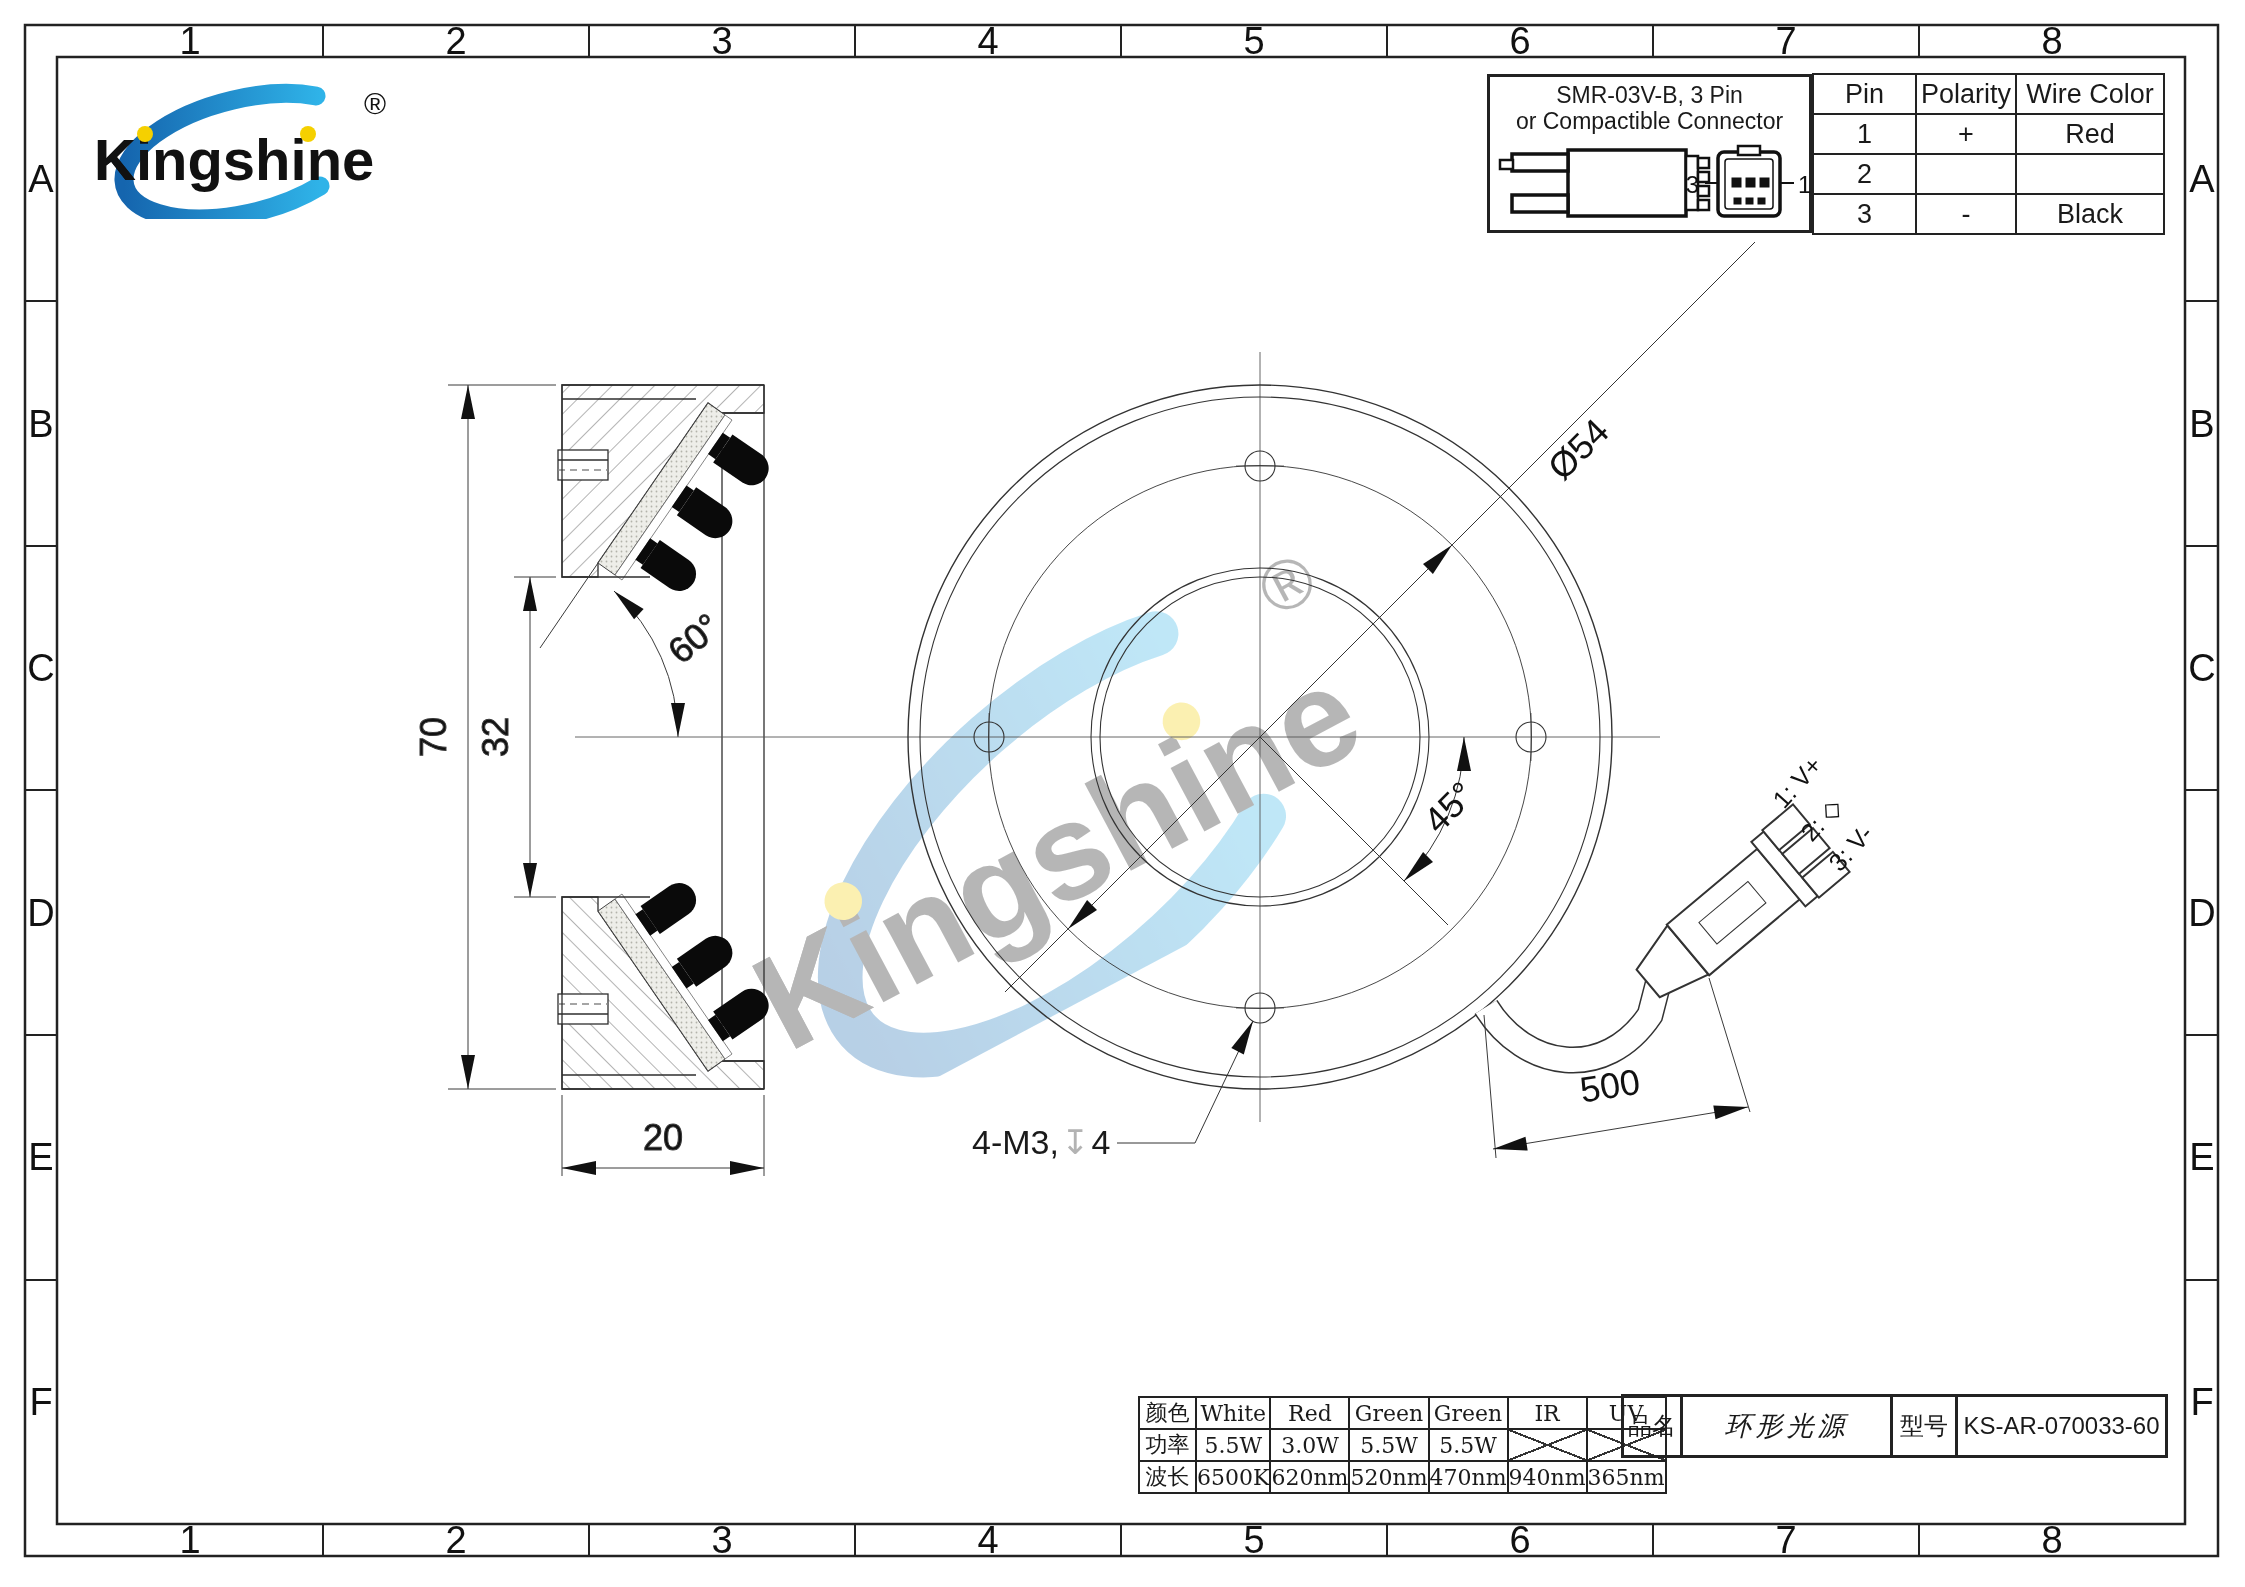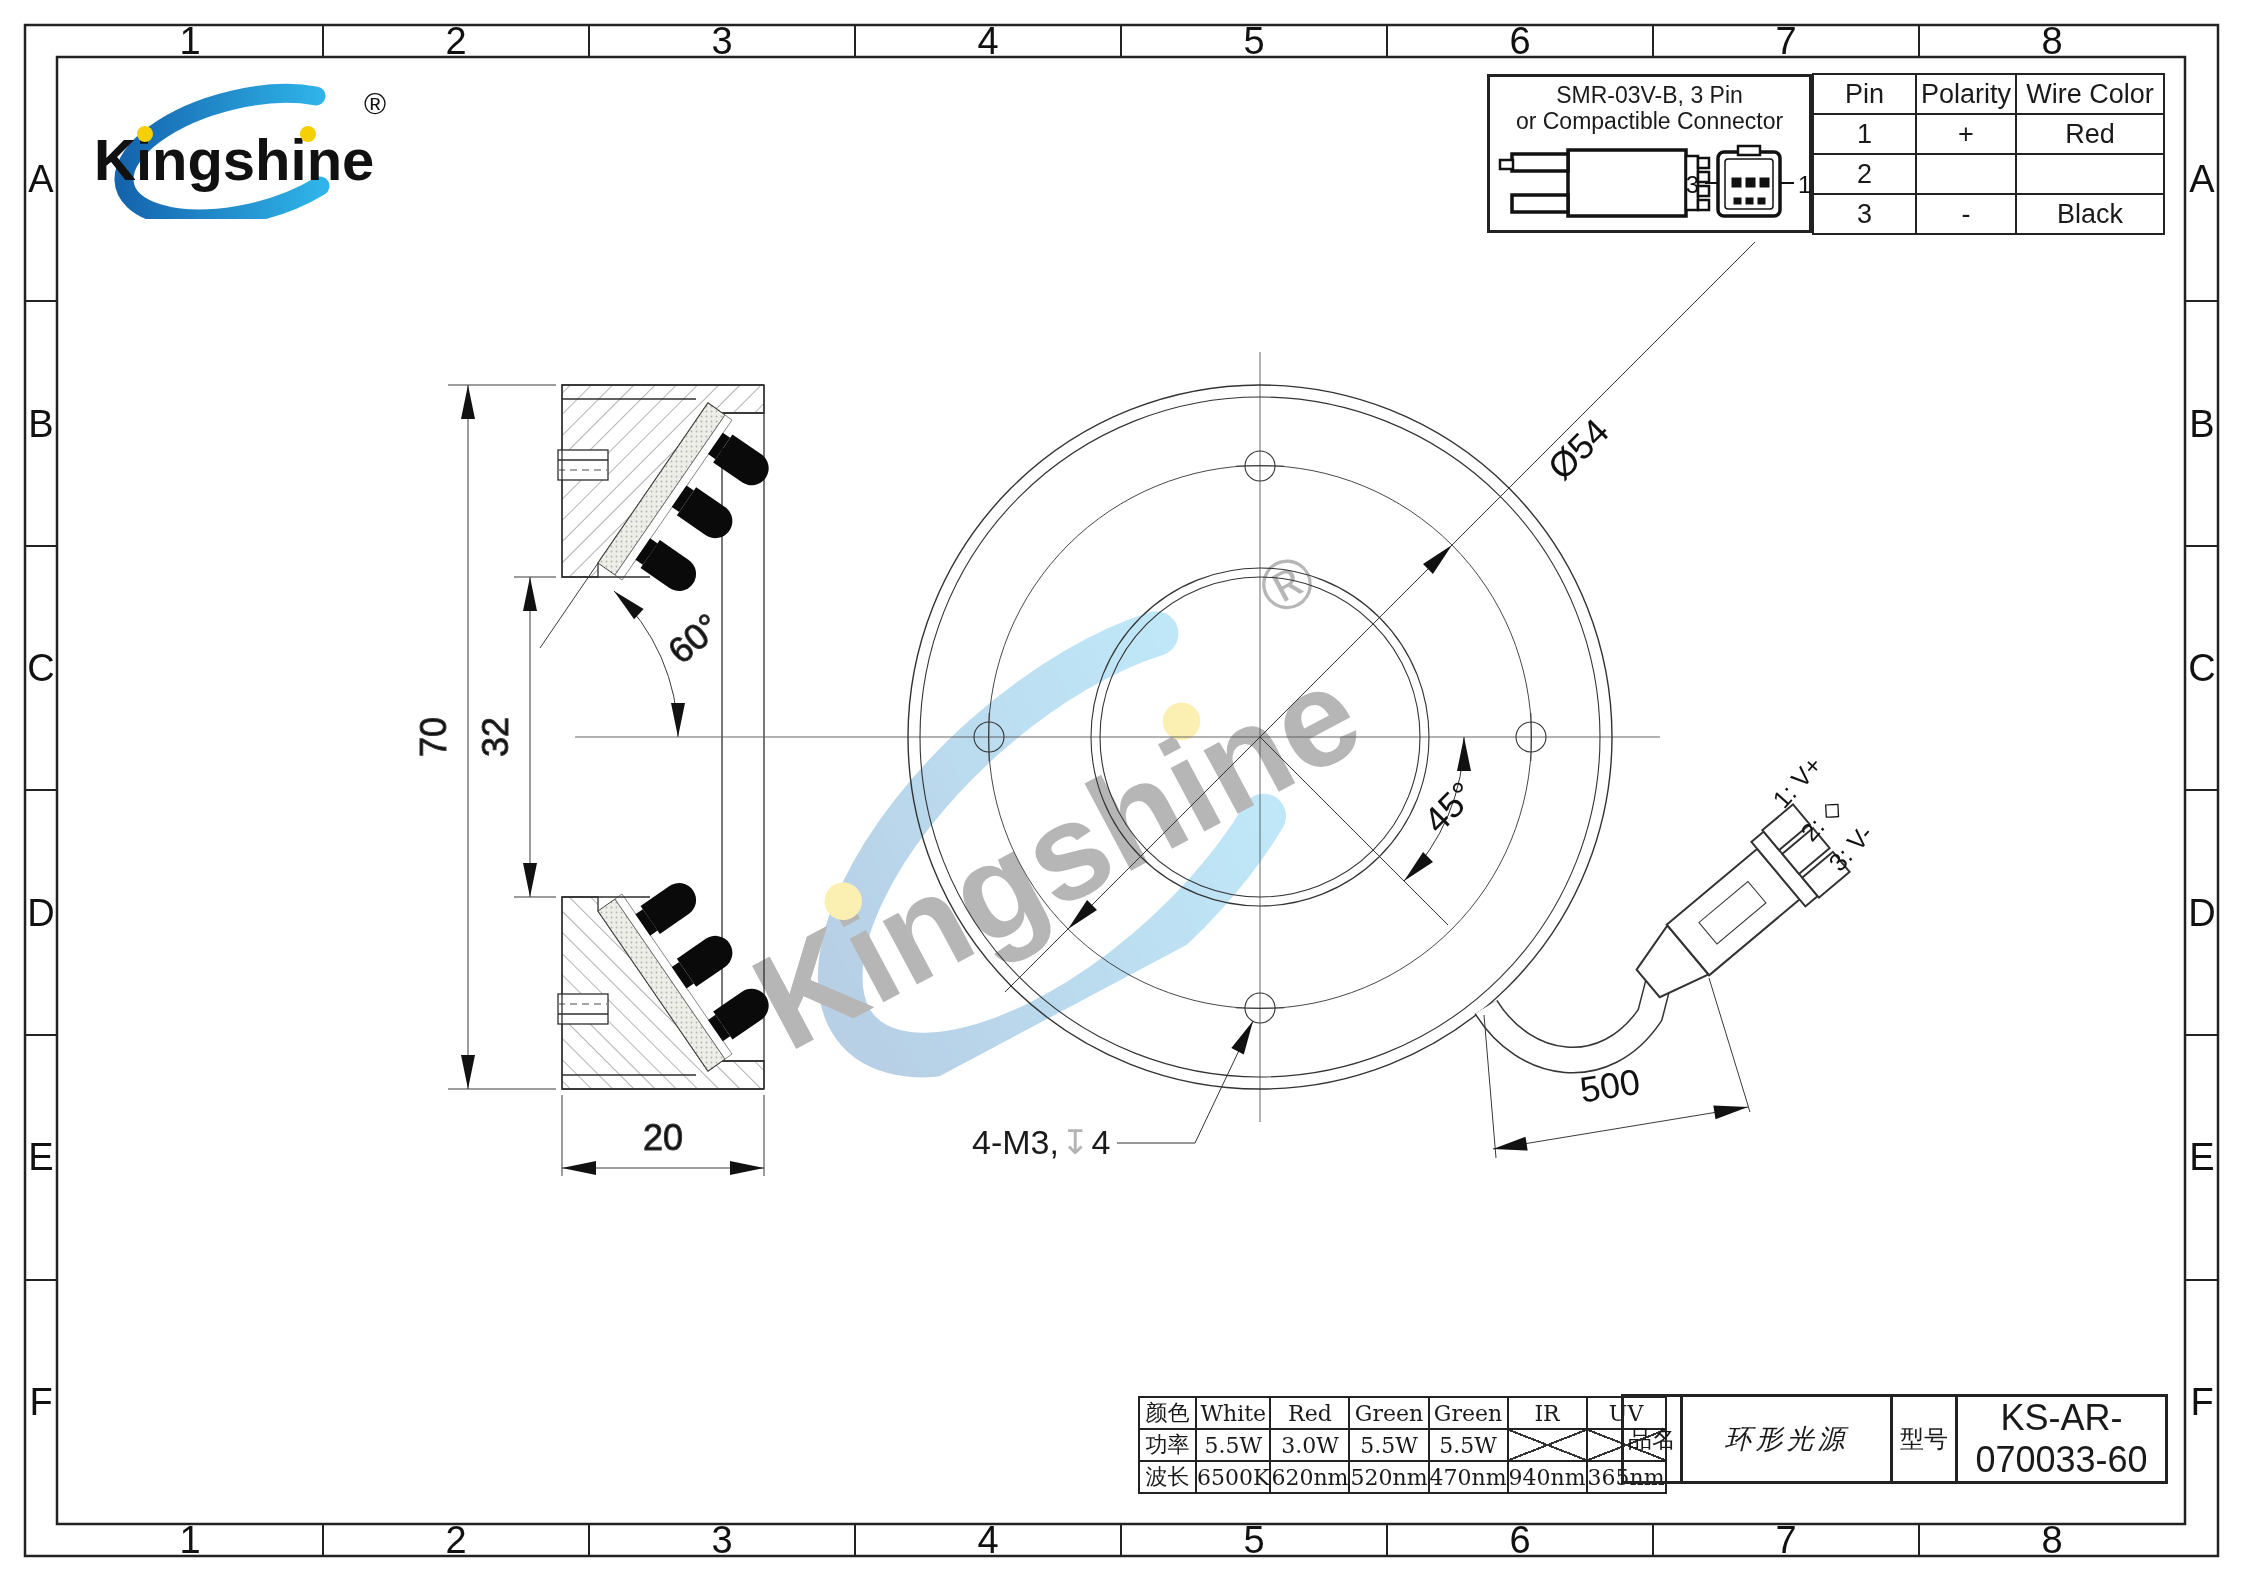--- a/index.html
+++ b/index.html
@@ -26,21 +26,21 @@
   table.spec td{border:2.5px solid #222;height:30px;padding:0;box-sizing:border-box;}
   td.xcell{position:relative;background:
       linear-gradient(to top right,transparent calc(50% - 1px),#333 calc(50% - 1px),#333 calc(50% + 1px),transparent calc(50% + 1px)),
       linear-gradient(to bottom right,transparent calc(50% - 1px),#333 calc(50% - 1px),#333 calc(50% + 1px),transparent calc(50% + 1px));}
   
   table.tblock{position:absolute;left:1621px;top:1394px;border-collapse:collapse;z-index:2;
                text-align:center;table-layout:fixed;}
   table.tblock td{border:3px solid #222;padding:0;box-sizing:border-box;}
   .tb-lab{font-size:24px;}
   .tb-name{font-size:27px;letter-spacing:4px;font-style:italic;}
-  .tb-model{font-size:36px;}
+  .tb-model{font-size:24px;}
   .tb-company{font-size:31px;letter-spacing:11px;height:61px;}
   
   .threadnote{position:absolute;left:972px;top:1122px;font-size:34px;z-index:2;white-space:nowrap;}
   .threadnote .depth{color:#b3b3b3;padding:0 2px;}
   svg.overlay{position:absolute;left:0;top:0;z-index:3;pointer-events:none;}
   svg text{font-family:"Liberation Sans",sans-serif;fill:#111;}
 </style>
 </head>
 <body>
 

